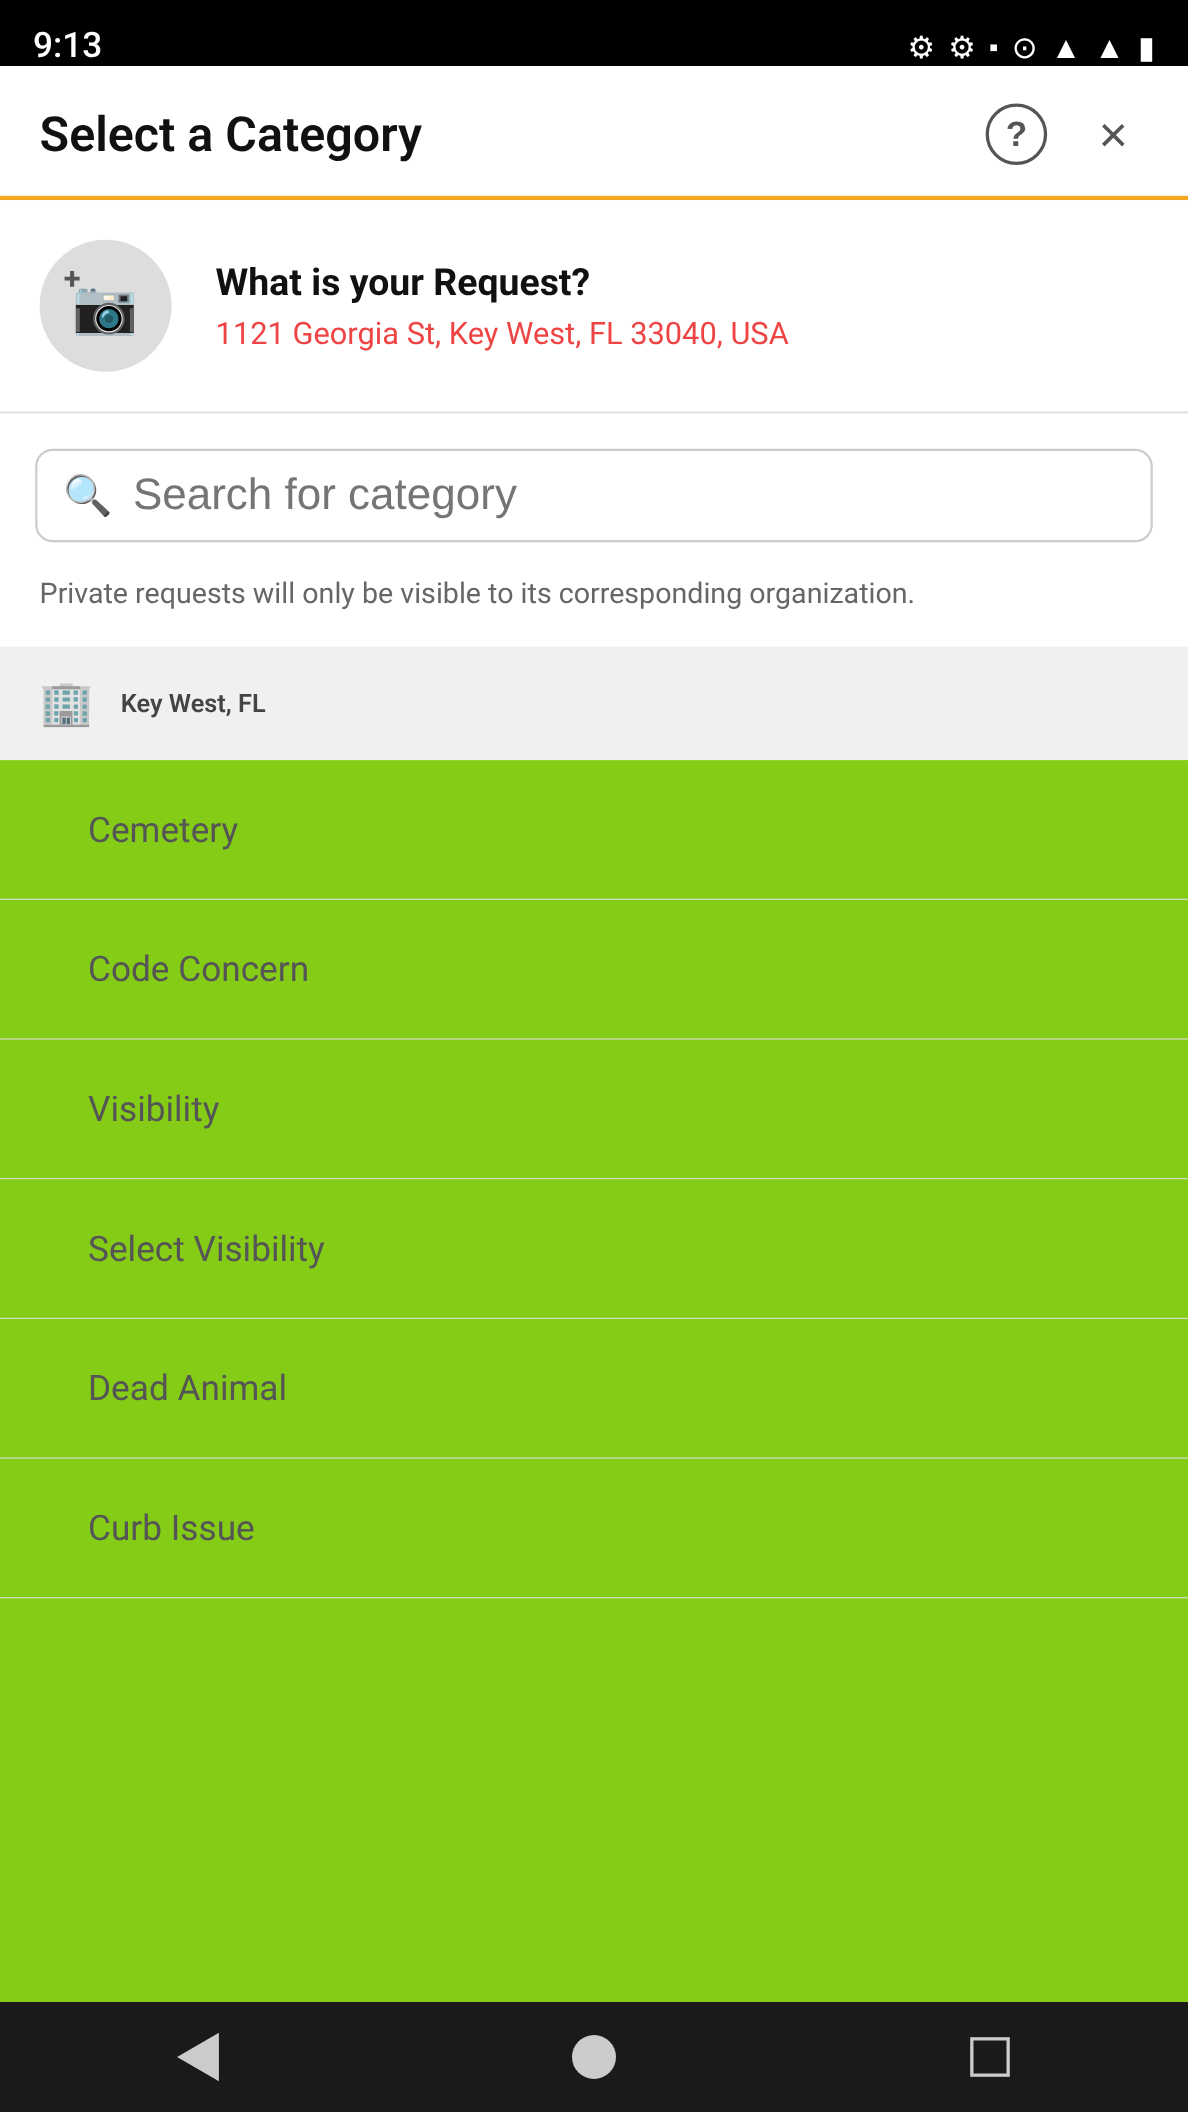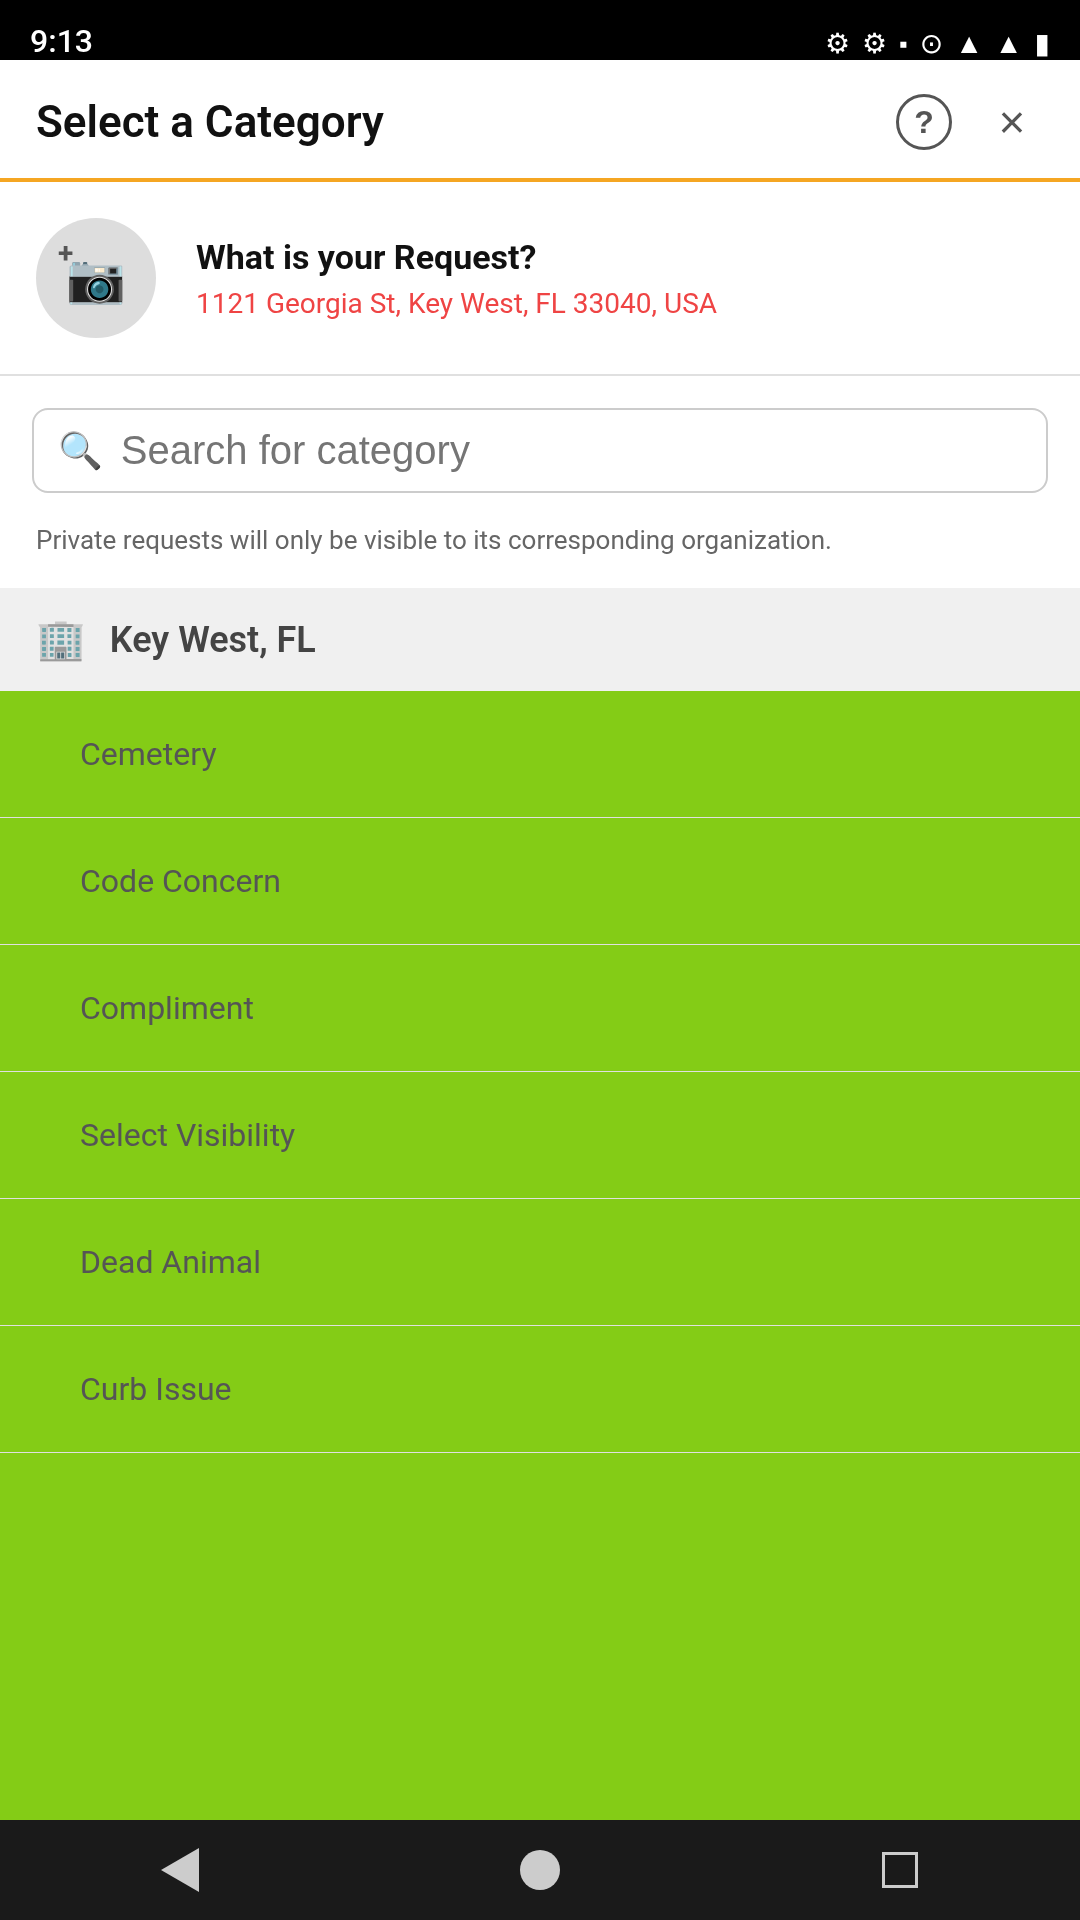--- a/index.html
+++ b/index.html
@@ -199,21 +199,21 @@
       align-items: center;
       gap: 24px;
     }
 
     .city-icon {
       font-size: 40px;
       color: #888;
     }
 
     .section-title {
-      font-size: 36px;
+      font-size: 23px;
       font-weight: 600;
       color: #444;
     }
 
     
     .category-list {
       background: #84cc16;
       flex: 1;
     }
 
@@ -333,21 +333,21 @@
 
 <div class="section-header">
   <span class="city-icon">🏢</span>
   <span class="section-title">Key West, FL</span>
 </div>
 
 <div class="category-list">
 
 <div class="category-item"><span class="category-label">Cemetery</span></div>
     <div class="category-item"><span class="category-label">Code Concern</span></div>
-    <div class="category-item"><span class="category-label">Compliment</span></div>
+    <div class="category-item"><span class="category-label">Visibility</span></div>
     <div class="category-item"><span class="category-label">Select Visibility</span></div>
     <div class="category-item"><span class="category-label">Dead Animal</span></div>
     <div class="category-item"><span class="category-label">Curb Issue</span></div>
   </div>
 
 <div class="bottom-nav">
   <button class="nav-btn">
     <div class="triangle-left"></div>
   </button>
   <button class="nav-btn">

